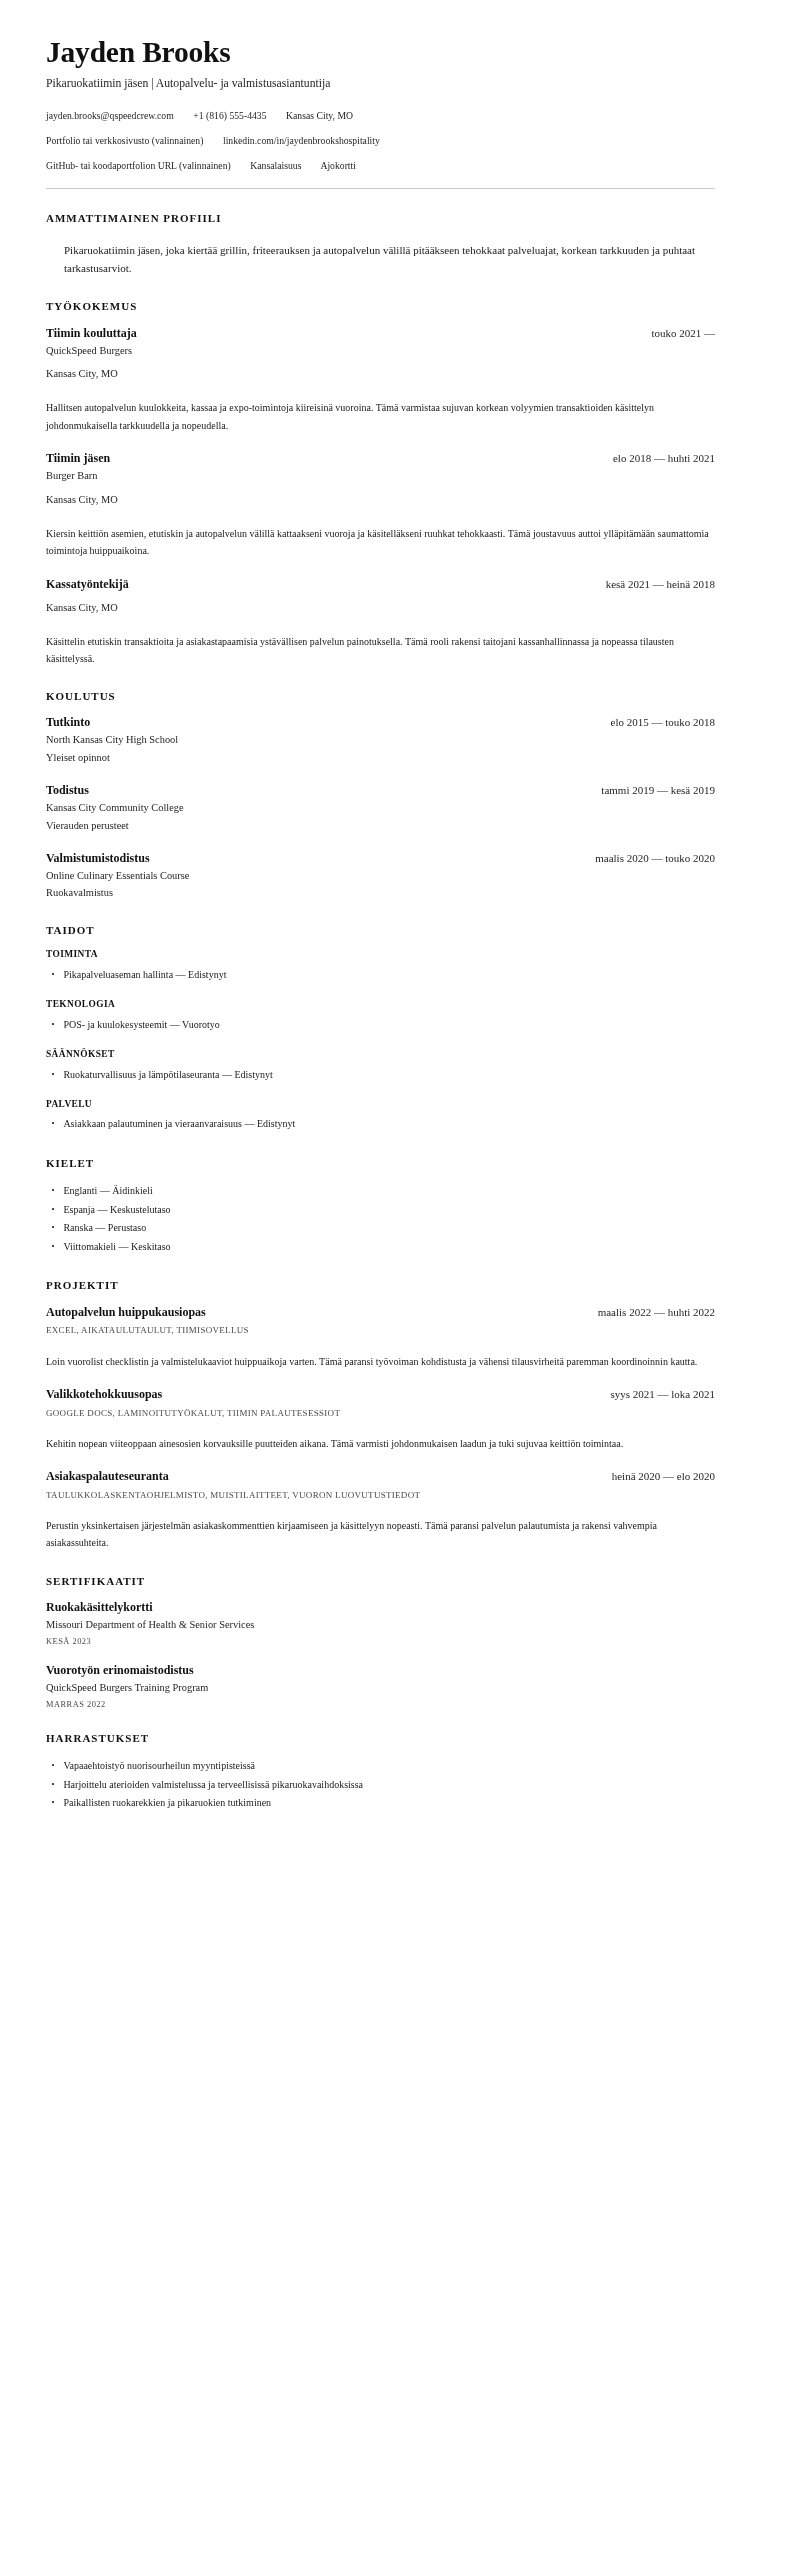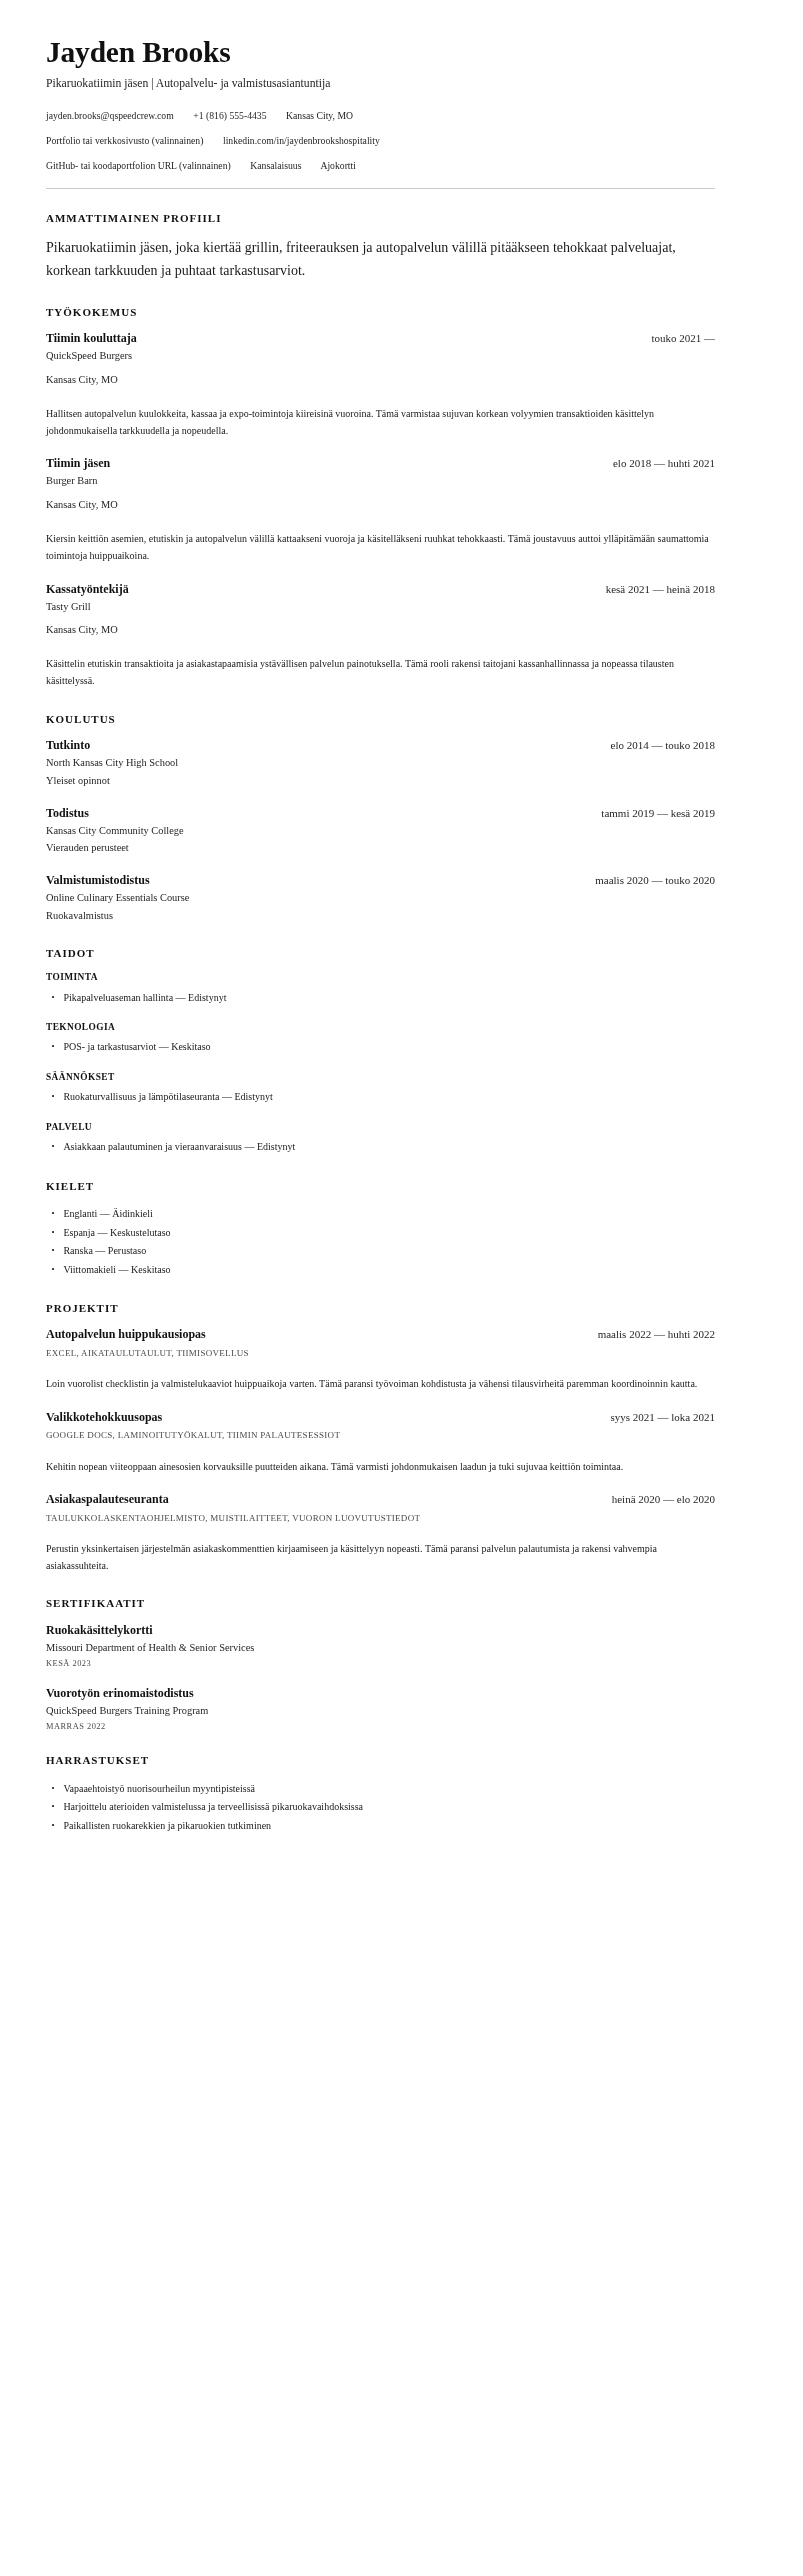--- a/index.html
+++ b/index.html
@@ -55,23 +55,23 @@
   .section { margin-top: 23px; }
   .section-title {
     font-size: 11px;
     font-weight: bold;
     letter-spacing: 1px;
     text-transform: uppercase;
     margin: 0 0 13.4px 0;
     color: #111111;
   }
   .summary-text {
-    font-size: 14px;
+    font-size: 11px;
     line-height: 1.62;
-    margin: 0;
+    margin: 18px;
     max-width: 669px;
     color: #1a1a1a;
   }
 
   
   .entry { margin-bottom: 17.4px; }
   .entry:last-child { margin-bottom: 0; }
   .entry-head {
     display: flex;
     align-items: baseline;
@@ -222,33 +222,32 @@
       <p class="entry-org">Burger Barn</p>
       <p class="entry-loc">Kansas City, MO</p>
       <p class="entry-desc">Kiersin keittiön asemien, etutiskin ja autopalvelun välillä kattaakseni vuoroja ja käsitelläkseni ruuhkat tehokkaasti. Tämä joustavuus auttoi ylläpitämään saumattomia toimintoja huippuaikoina.</p>
     </div>
 
     <div class="entry">
       <div class="entry-head">
         <h3 class="entry-title">Kassatyöntekijä</h3>
         <span class="entry-dates">kesä 2021 — heinä 2018</span>
       </div>
-      <p class="entry-org">Tasty Grill</p>
       <p class="entry-loc">Kansas City, MO</p>
       <p class="entry-desc">Käsittelin etutiskin transaktioita ja asiakastapaamisia ystävällisen palvelun painotuksella. Tämä rooli rakensi taitojani kassanhallinnassa ja nopeassa tilausten käsittelyssä.</p>
     </div>
   </section>
 
   <section class="section">
     <h2 class="section-title">KOULUTUS</h2>
 
     <div class="entry">
       <div class="entry-head">
         <h3 class="entry-title">Tutkinto</h3>
-        <span class="entry-dates">elo 2014 — touko 2018</span>
+        <span class="entry-dates">elo 2015 — touko 2018</span>
       </div>
       <p class="entry-org">North Kansas City High School</p>
       <p class="entry-sub">Yleiset opinnot</p>
     </div>
 
     <div class="entry">
       <div class="entry-head">
         <h3 class="entry-title">Todistus</h3>
         <span class="entry-dates">tammi 2019 — kesä 2019</span>
       </div>
@@ -272,21 +271,21 @@
     <div class="skill-group">
       <h3 class="skill-group-title">TOIMINTA</h3>
       <ul class="bullets">
         <li>Pikapalveluaseman hallinta — Edistynyt</li>
       </ul>
     </div>
 
     <div class="skill-group">
       <h3 class="skill-group-title">TEKNOLOGIA</h3>
       <ul class="bullets">
-        <li>POS- ja tarkastusarviot — Keskitaso</li>
+        <li>POS- ja kuulokesysteemit — Vuorotyo</li>
       </ul>
     </div>
 
     <div class="skill-group">
       <h3 class="skill-group-title">SÄÄNNÖKSET</h3>
       <ul class="bullets">
         <li>Ruokaturvallisuus ja lämpötilaseuranta — Edistynyt</li>
       </ul>
     </div>
 

